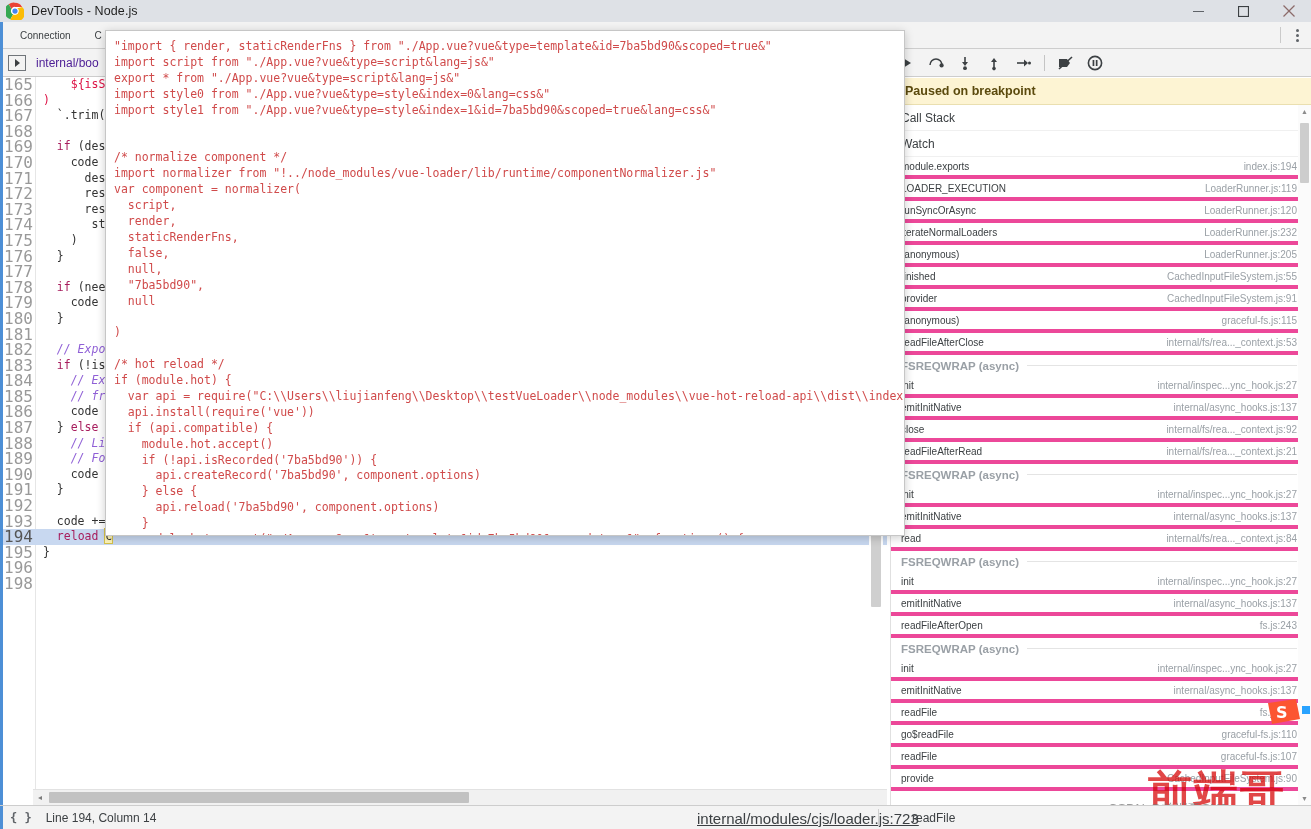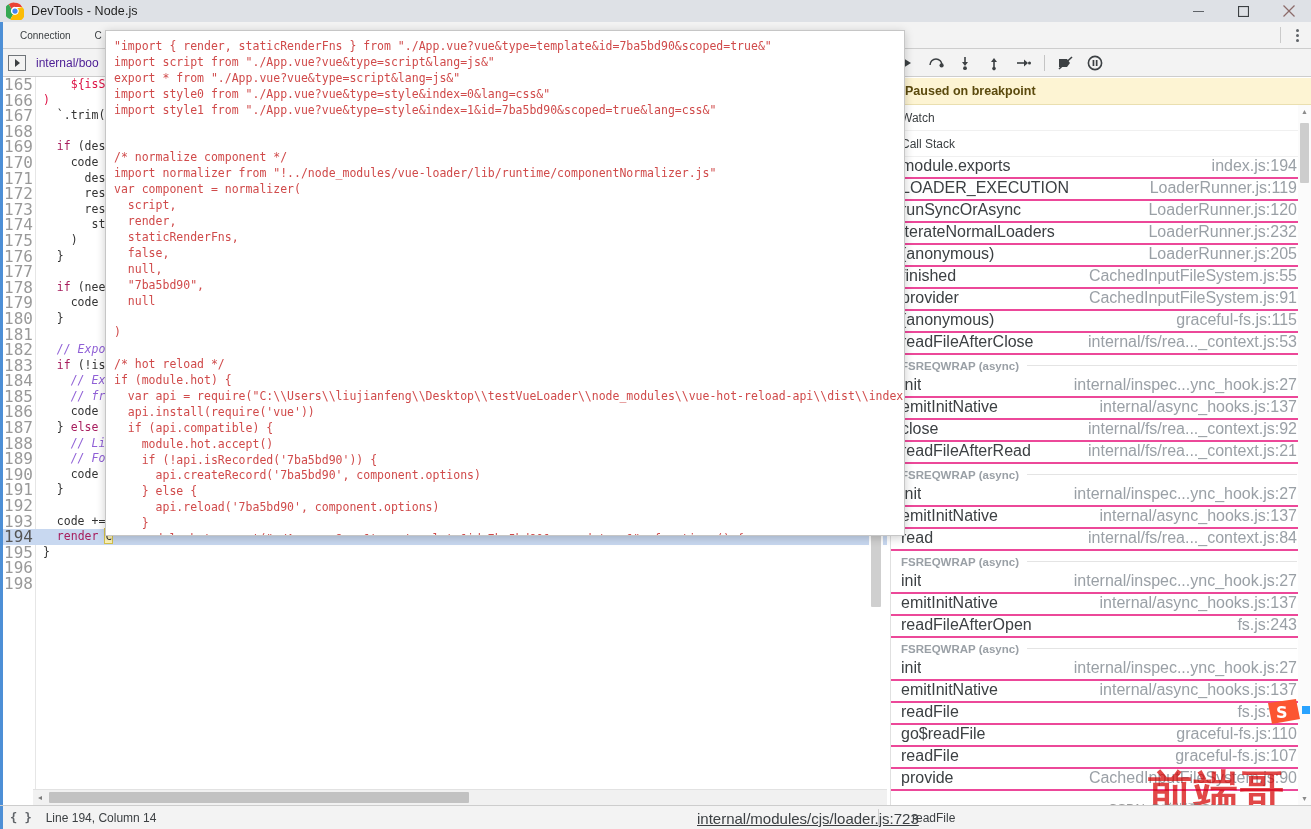--- a/index.html
+++ b/index.html
@@ -181,23 +181,23 @@
   .paused-banner {
     height: 27px; background: #fdf4d3; display: flex; align-items: center;
     padding-left: 14px; font-size: 12.5px; color: #5b4a0e; font-weight: bold;
     border-bottom: 1px solid #eadfb0;
   }
   .section-head {
     height: 26px; display: flex; align-items: center; padding-left: 10px;
     font-size: 12px; color: #3c4043; border-bottom: 1px solid #f0f0f0;
   }
   .cs-row {
-    height: 22px; display: flex; justify-content: space-between;
-    padding: 0 14px 0 10px; font-size: 16px; color: #3c4043;
-    border-bottom: 2px solid #ec4899;
+    height: 22px; display: flex; align-items: center; justify-content: space-between;
+    padding: 0 14px 0 10px; font-size: 10px; color: #3c4043;
+    border-bottom: 4px solid #ec4899;
   }
   .cs-row .fn { white-space: nowrap; overflow: hidden; text-overflow: ellipsis; }
   .cs-row .loc { color: #9aa0a6; white-space: nowrap; margin-left: 10px; }
   .cs-async {
     height: 21px; display: flex; align-items: center; gap: 8px;
     padding: 0 14px 0 10px; font-size: 11.5px; color: #9aa0a6; font-weight: bold;
   }
   .cs-async .rule { flex: 1 1 auto; height: 1px; background: #e4e4e4; }
   .vscroll-sb {
     position: absolute; right: 0; top: 27px; width: 13px; height: 700px; background: #fbfbfb;
@@ -377,38 +377,38 @@
         <div class="crow"><span class="ln">184</span><span class="ctext"><span class="tok-com">    // Exp</span></span></div>
         <div class="crow"><span class="ln">185</span><span class="ctext"><span class="tok-com">    // fro</span></span></div>
         <div class="crow"><span class="ln">186</span><span class="ctext"><span class="tok-pl">    code +</span></span></div>
         <div class="crow"><span class="ln">187</span><span class="ctext"><span class="tok-pl">  } </span><span class="tok-kw">else</span><span class="tok-pl"> i</span></span></div>
         <div class="crow"><span class="ln">188</span><span class="ctext"><span class="tok-com">    // Lib</span></span></div>
         <div class="crow"><span class="ln">189</span><span class="ctext"><span class="tok-com">    // For</span></span></div>
         <div class="crow"><span class="ln">190</span><span class="ctext"><span class="tok-pl">    code +</span></span></div>
         <div class="crow"><span class="ln">191</span><span class="ctext"><span class="tok-pl">  }</span></span></div>
         <div class="crow"><span class="ln">192</span><span class="ctext"><span class="tok-pl"></span></span></div>
         <div class="crow"><span class="ln">193</span><span class="ctext"><span class="tok-pl">  code += </span></span></div>
-        <div class="crow active"><span class="ln">194</span><span class="ctext"><span class="tok-pl">  </span><span class="tok-kw">render</span><span class="tok-pl"> </span><span class="tok-pl selbox">c</span></span></div>
+        <div class="crow active"><span class="ln">194</span><span class="ctext"><span class="tok-pl">  </span><span class="tok-kw">reload</span><span class="tok-pl"> </span><span class="tok-pl selbox">c</span></span></div>
         <div class="crow"><span class="ln">195</span><span class="ctext"><span class="tok-pl">}</span></span></div>
         <div class="crow"><span class="ln">196</span><span class="ctext"><span class="tok-pl"></span></span></div>
         <div class="crow"><span class="ln">198</span><span class="ctext"><span class="tok-pl"></span></span></div>
       </div>
   </div>
   <div class="vscroll-ed">
     <div class="thumb"></div>
   </div>
   <div class="hscroll">
     <div class="arrow-l">◂</div>
     <div class="thumb"></div>
   </div>
 
   <div class="sidebar">
     <div class="paused-banner">Paused on breakpoint</div>
+    <div class="section-head">Call Stack</div>
     <div class="section-head">Watch</div>
-    <div class="section-head">Call Stack</div>
     <div id="callstack">
         <div class="cs-row">
           <span class="fn">module.exports</span>
           <span class="loc">index.js:194</span>
         </div>
         <div class="cs-row">
           <span class="fn">LOADER_EXECUTION</span>
           <span class="loc">LoaderRunner.js:119</span>
         </div>
         <div class="cs-row">

